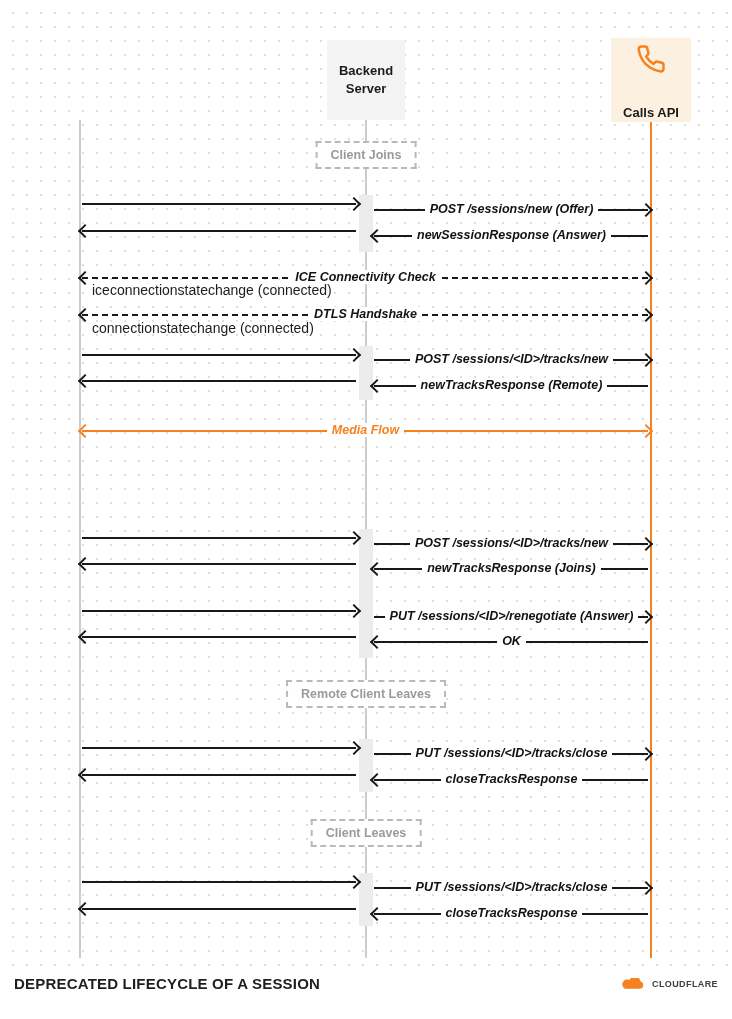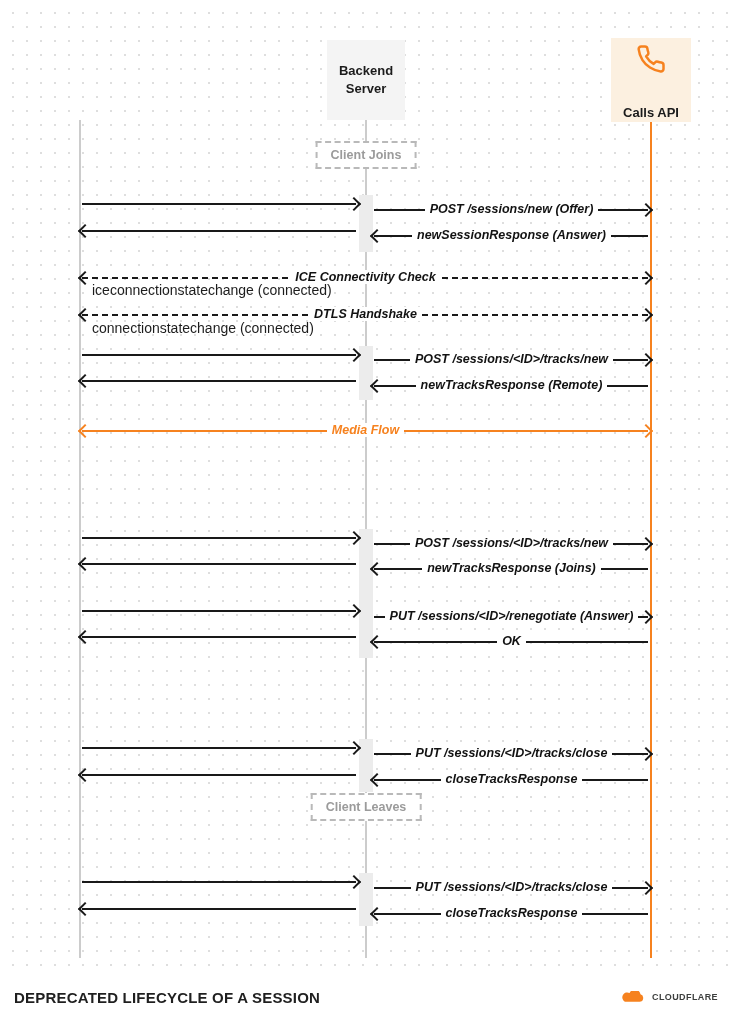--- a/index.html
+++ b/index.html
@@ -50,21 +50,21 @@
   
   .section{
     position:absolute; left:366px; transform:translateX(-50%);
     background:#fff; border:2px dashed #b9b9b9; color:#9b9b9b;
     font-weight:bold; font-size:12.5px; padding:5px 13px; white-space:nowrap;
   }
 
   
   .footer{
     position:absolute; left:0; right:0; bottom:0; height:44px; background:#fff;
-    display:flex; align-items:center; justify-content:space-between; padding:0 14px;
+    display:flex; align-items:flex-start; justify-content:space-between; padding:0 14px;
   }
   .footer-title{ font-size:15px; font-weight:bold; color:#1f1f1f; letter-spacing:.2px; }
   .brand{ display:flex; align-items:center; gap:8px; }
   .brand-text{ font-size:9px; font-weight:bold; color:#3d3f3e; letter-spacing:.4px; }
 </style>
 </head>
 <body>
 
 <div class="canvas">
 
@@ -188,41 +188,42 @@
   <div class="msg" style="top:641px; left:372px; width:279px;">
     <div class="line"></div>
       <i class="head hl"></i>
     <div class="label"><span>OK</span></div>
   </div>
   <div class="msg" style="top:636px; left:80px; width:279px;">
     <div class="line"></div>
       <i class="head hl"></i>
   </div>
 
+  <div class="section" style="top:680px;">Remote Client Leaves</div>
 
   <div class="msg" style="top:747px; left:80px; width:279px;">
     <div class="line"></div>
       <i class="head hr"></i>
   </div>
   <div class="msg" style="top:753px; left:372px; width:279px;">
     <div class="line"></div>
       <i class="head hr"></i>
     <div class="label"><span>PUT /sessions/&lt;ID&gt;/tracks/close</span></div>
   </div>
   <div class="msg" style="top:779px; left:372px; width:279px;">
     <div class="line"></div>
       <i class="head hl"></i>
     <div class="label"><span>closeTracksResponse</span></div>
   </div>
   <div class="msg" style="top:774px; left:80px; width:279px;">
     <div class="line"></div>
       <i class="head hl"></i>
   </div>
 
-  <div class="section" style="top:793px;text-align:center;">Client Leaves</div>
+  <div class="section" style="top:819px;text-align:center;">Client Leaves</div>
 
   <div class="msg" style="top:881px; left:80px; width:279px;">
     <div class="line"></div>
       <i class="head hr"></i>
   </div>
   <div class="msg" style="top:887px; left:372px; width:279px;">
     <div class="line"></div>
       <i class="head hr"></i>
     <div class="label"><span>PUT /sessions/&lt;ID&gt;/tracks/close</span></div>
   </div>

